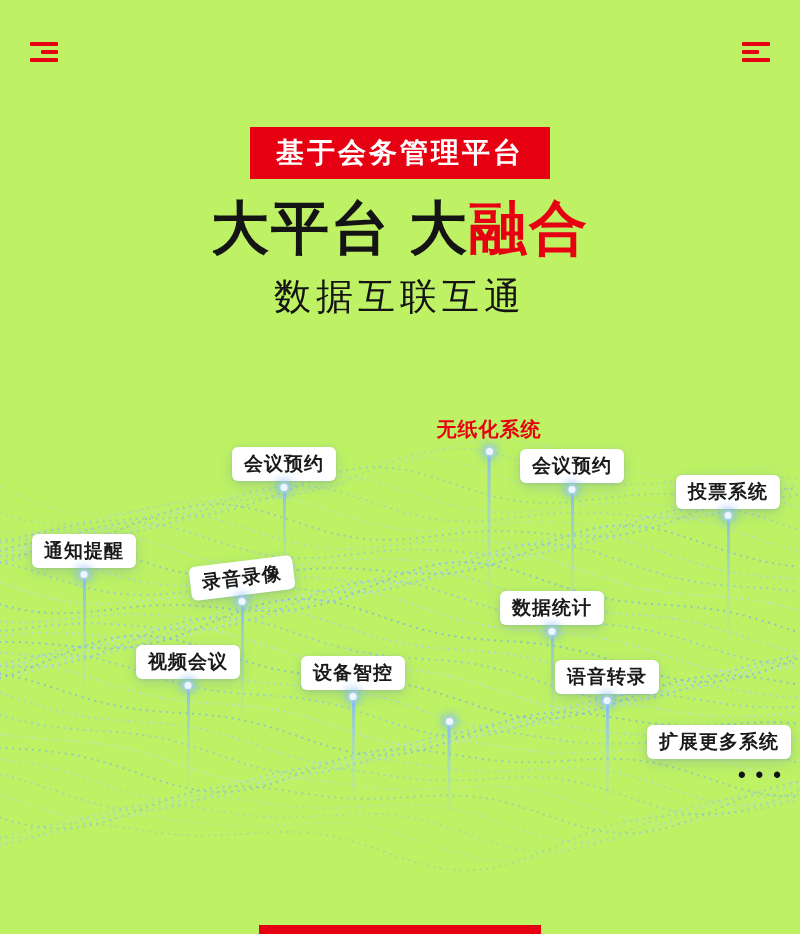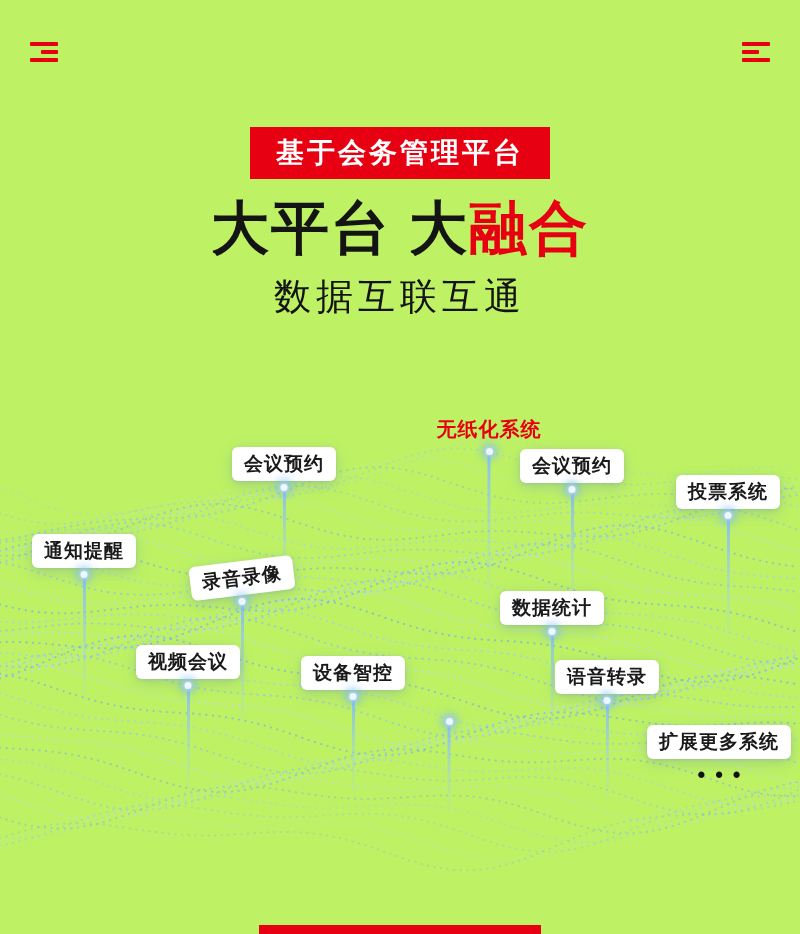--- a/index.html
+++ b/index.html
@@ -169,20 +169,20 @@
         <div class="node-label">语音转录</div>
         <div class="stem" style="height: 105px;">
           <div class="stem-dot"></div>
         </div>
       </div>
       <div class="node" style="left: 449px; top: 715px;">
         <div class="stem" style="height: 95px;">
           <div class="stem-dot"></div>
         </div>
       </div>
-      <div class="node" style="left: 719px; top: 725px;">
+      <div class="node" style="left: 719px; top: 725px; align-items: flex-end;">
         <div class="node-label">扩展更多系统</div>
         <div class="node-dots">•••</div>
       </div>
     </div>
 
   <div class="bottom-bar"></div>
 </div>
 
 </body></html>

